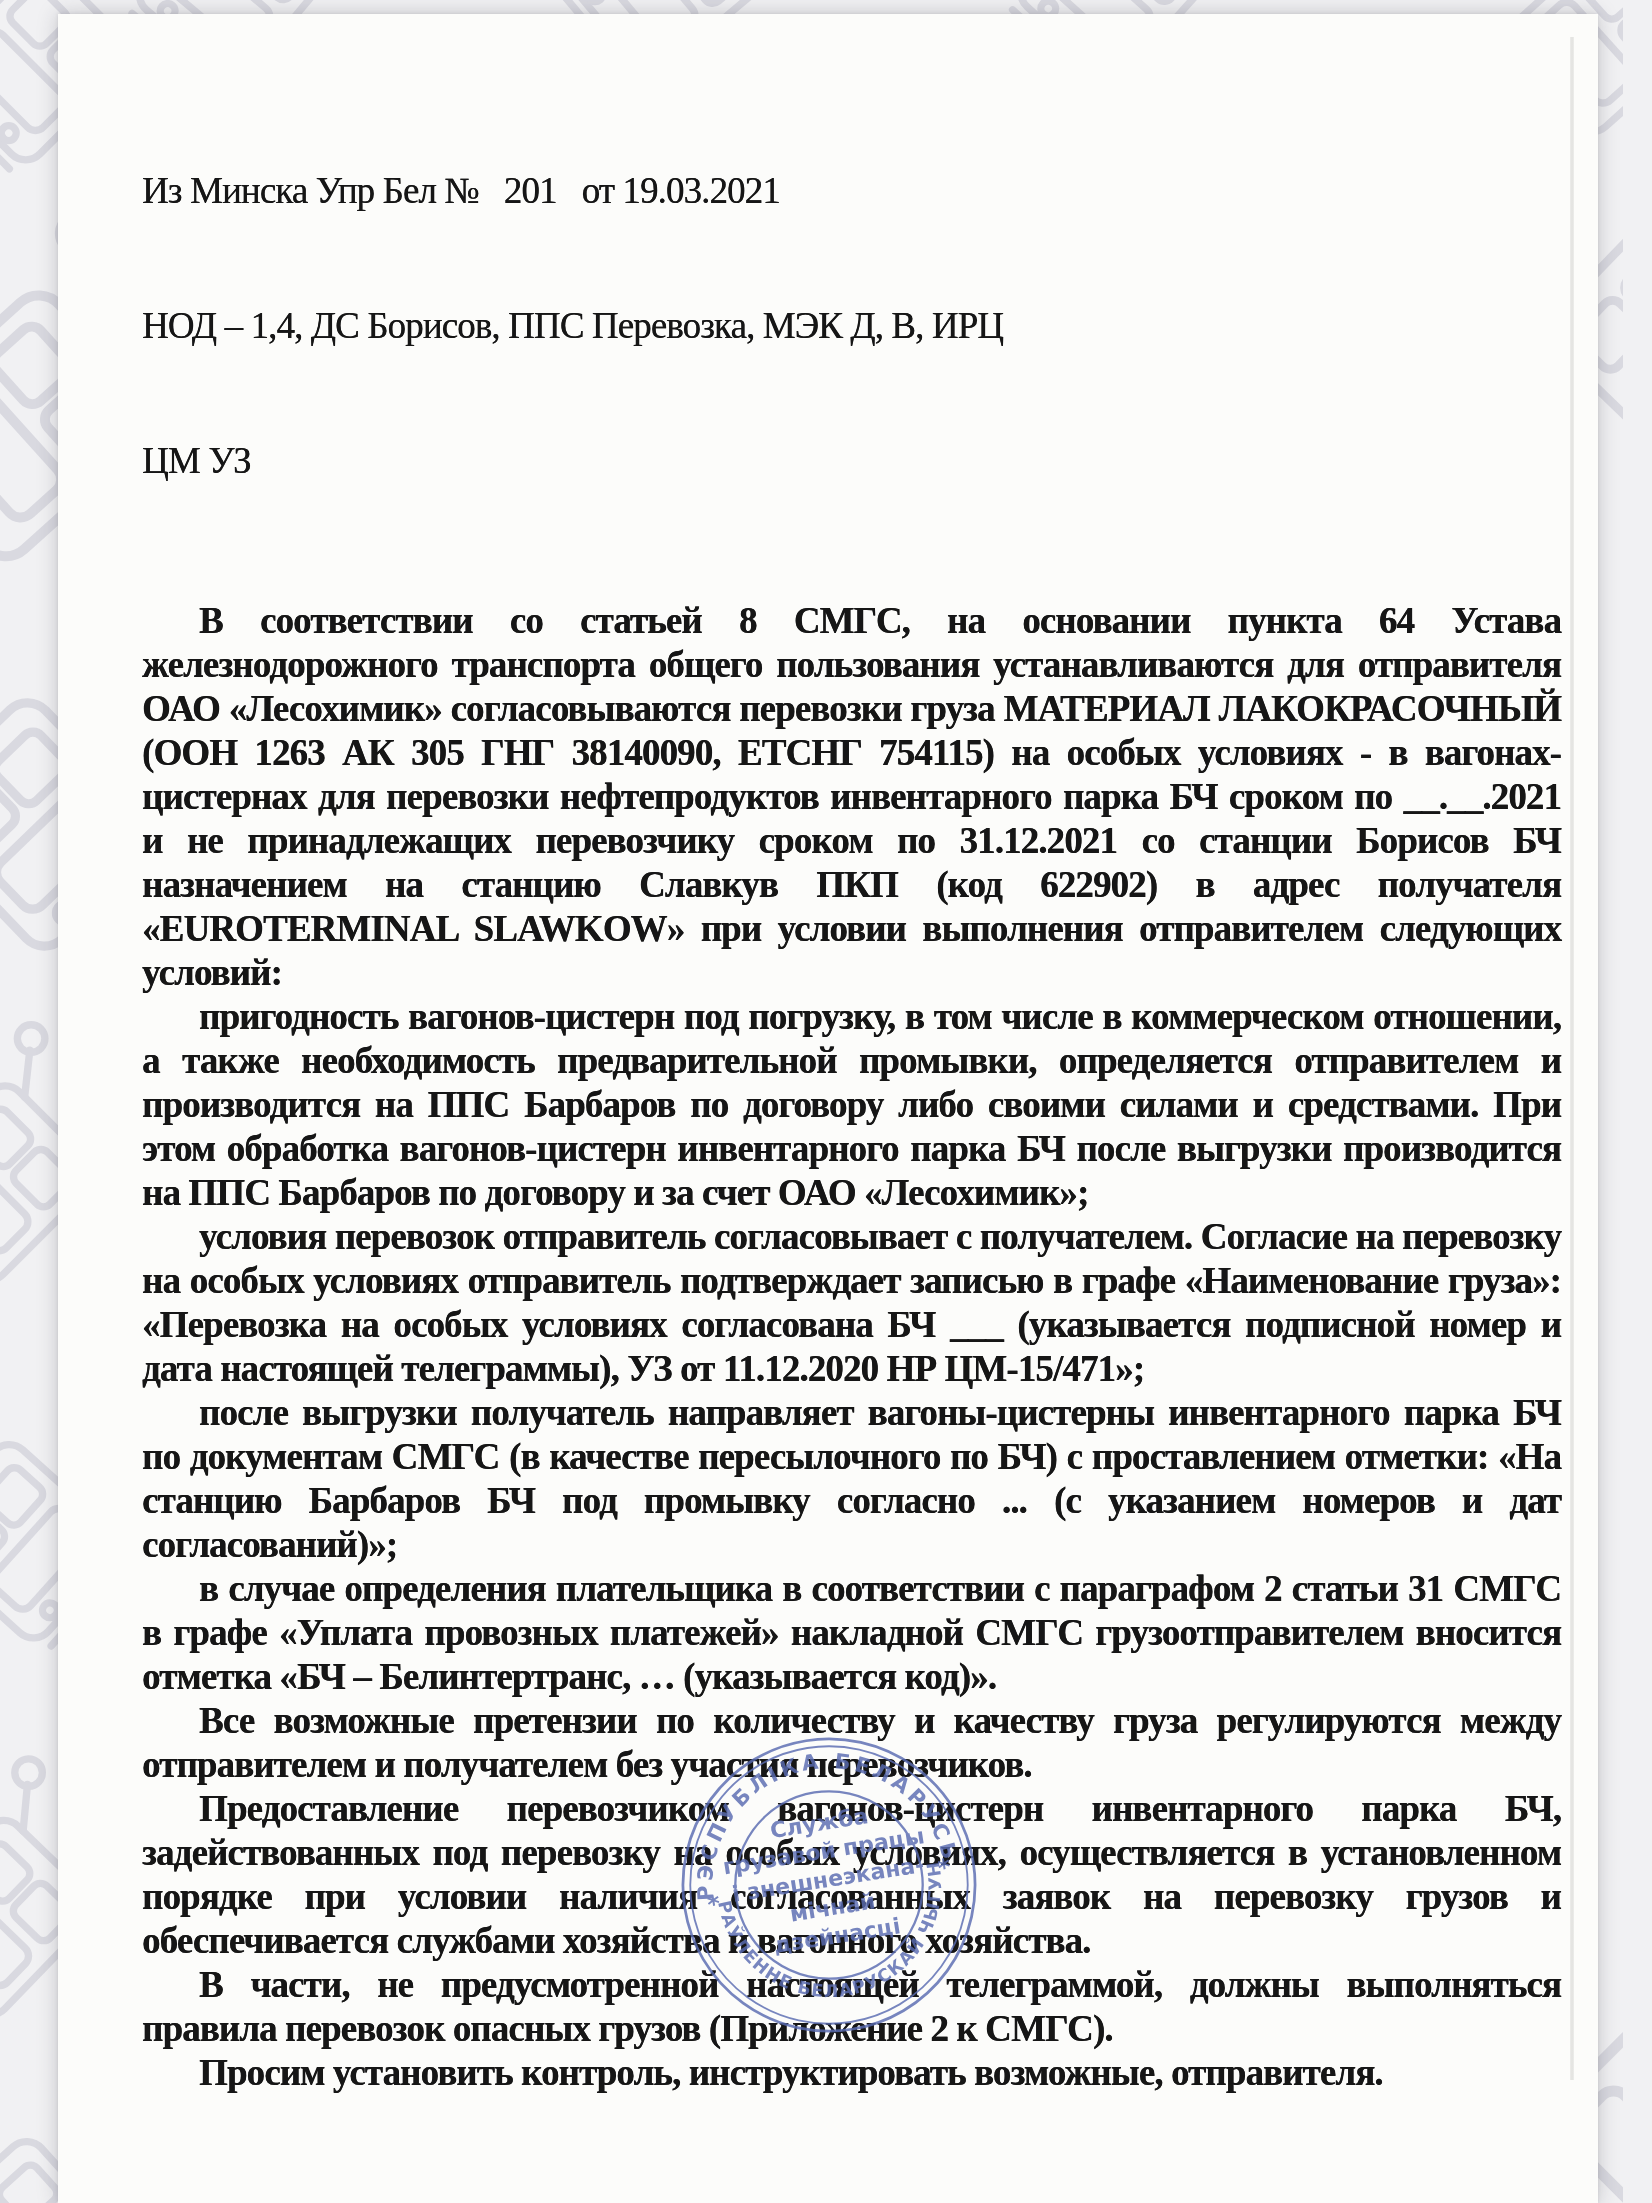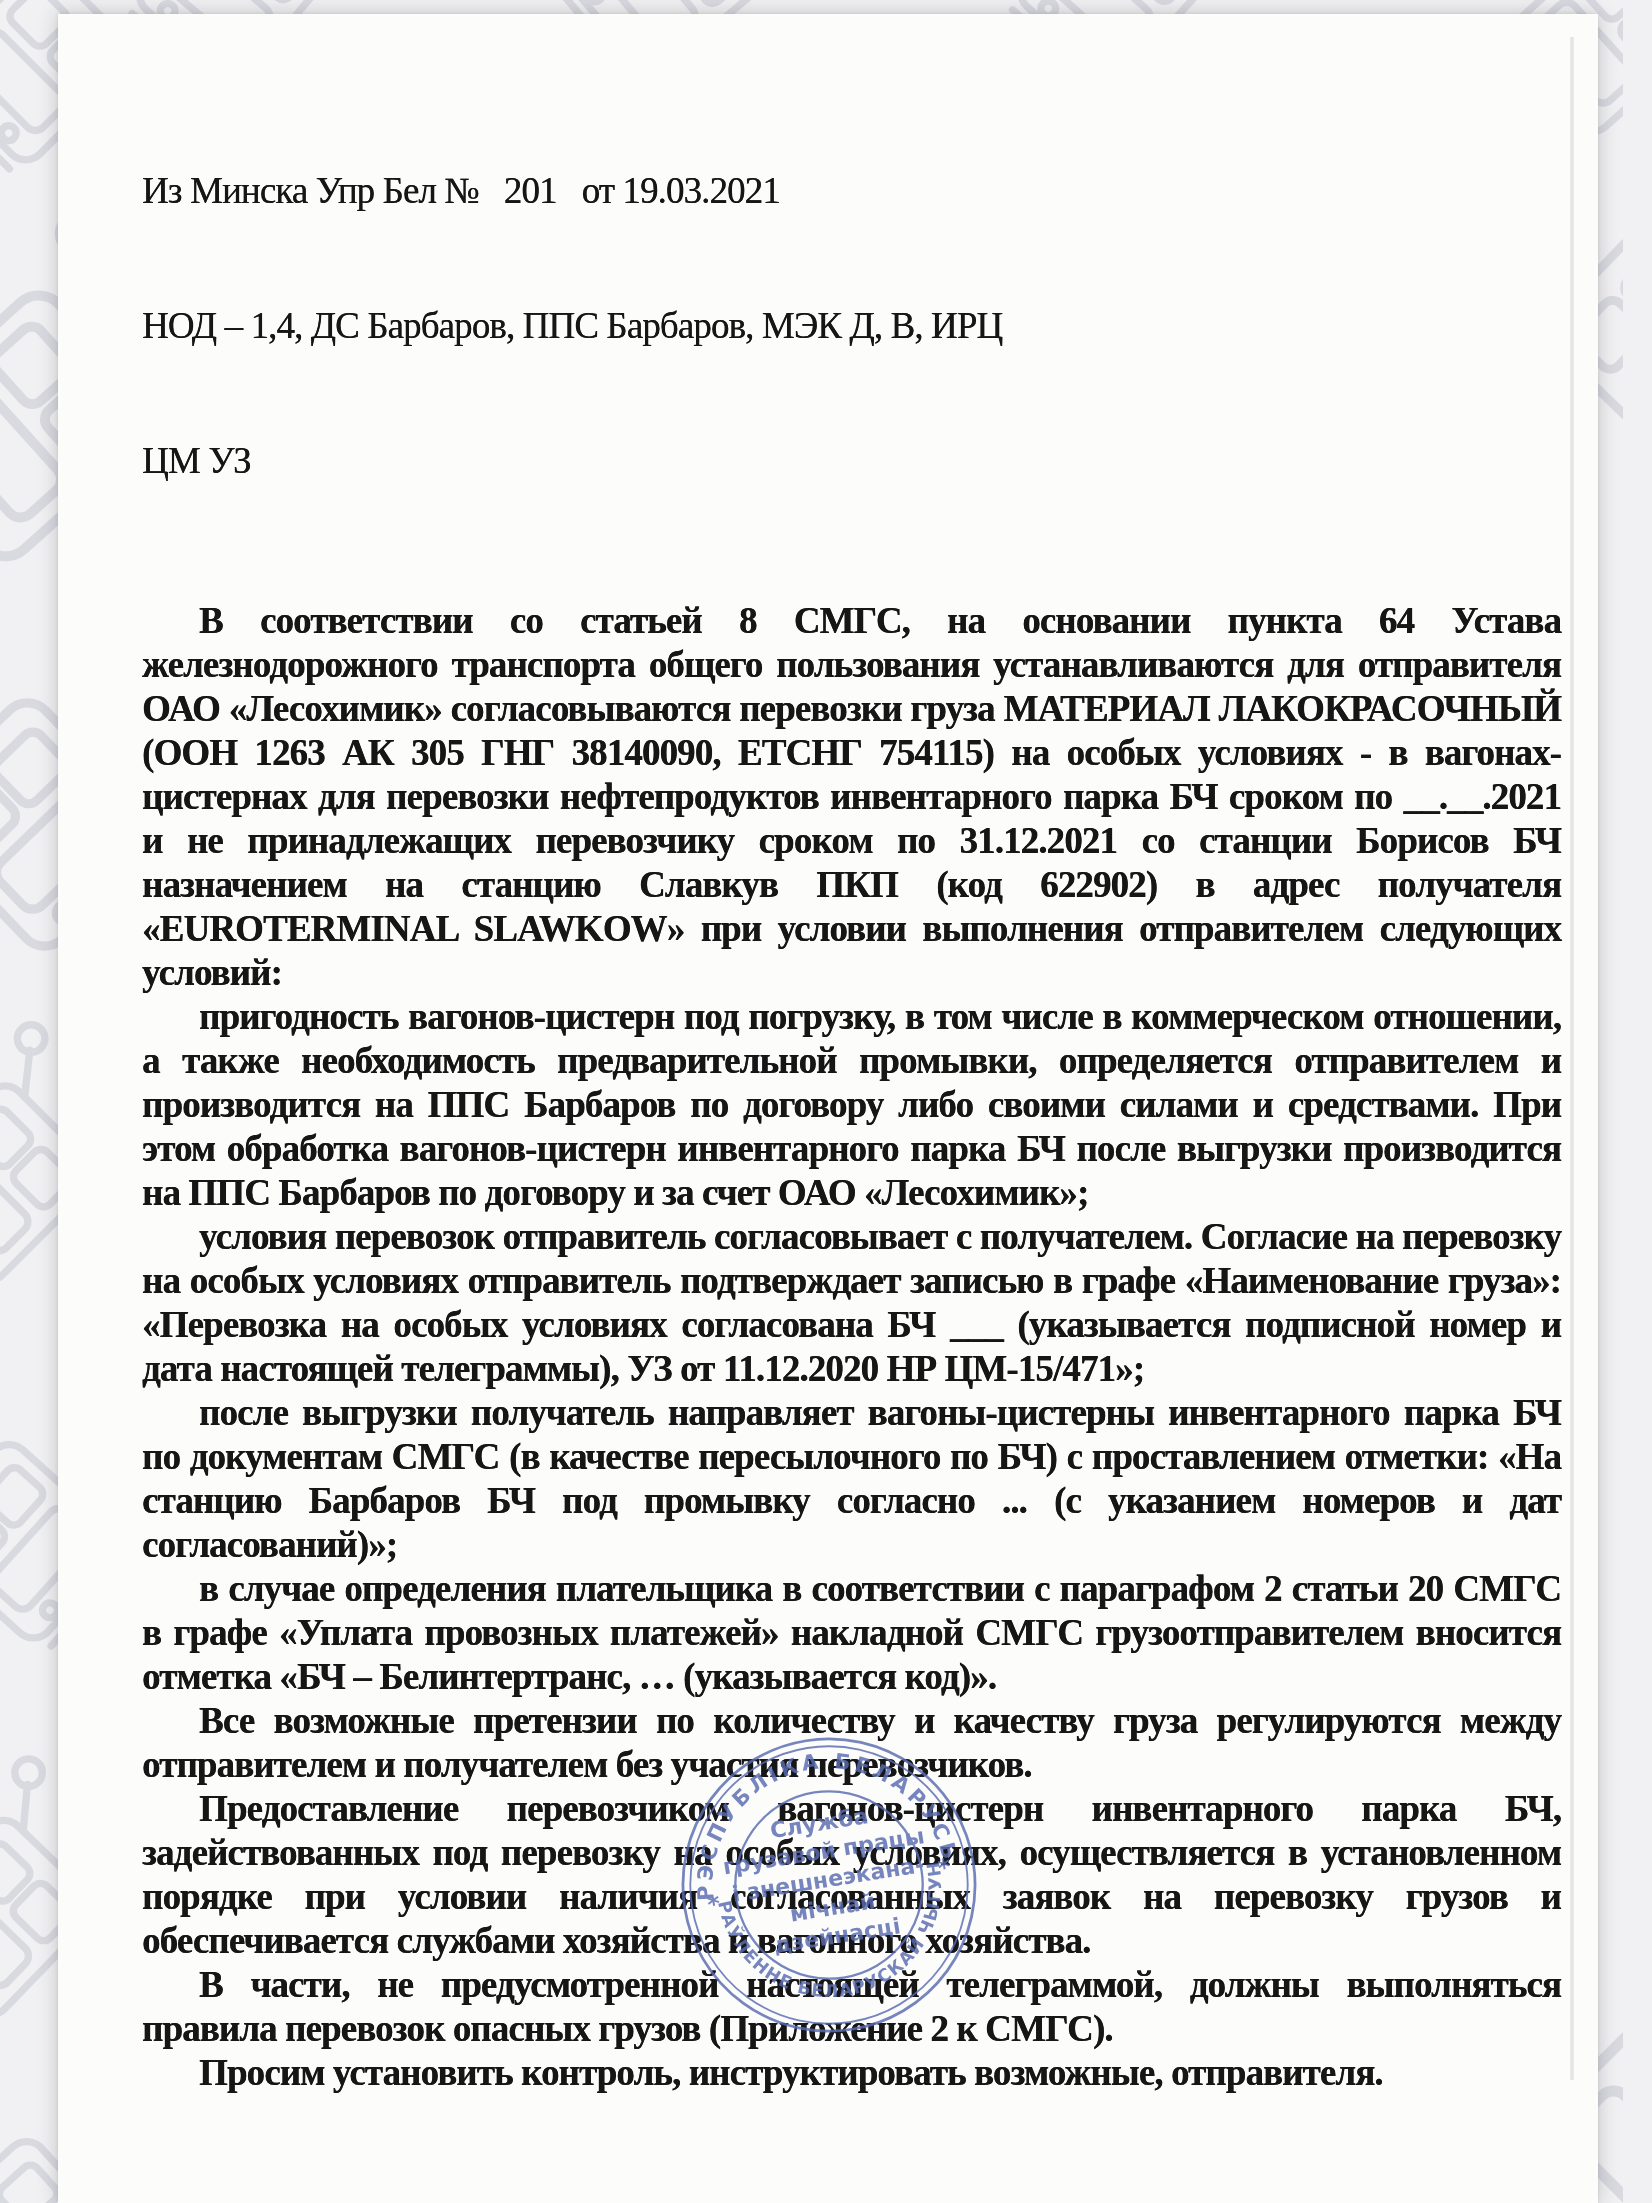--- a/index.html
+++ b/index.html
@@ -73,30 +73,30 @@
     <use href="#train-icon" transform="translate(1660 2090) scale(1.5) rotate(45 105 160)"></use>
     <use href="#train-icon" transform="translate(1700 2330) rotate(-40 105 160)"></use>
   </svg>
 
   <div class="page">
     <div class="scan-line"></div>
 
     <div class="page-inner">
       <div class="header">
         <div>Из Минска Упр Бел №   201   от 19.03.2021</div>
-        <div>НОД – 1,4, ДС Барбаров, ППС Барбаров, МЭК Д, В, ИРЦ</div>
+        <div>НОД – 1,4, ДС Борисов, ППС Перевозка, МЭК Д, В, ИРЦ</div>
         <div>ЦМ УЗ</div>
       </div>
 
       <div class="bodytext">
         <p>В соответствии со статьей 8 СМГС, на основании пункта 64 Устава железнодорожного транспорта общего пользования устанавливаются для отправителя ОАО «Лесохимик» согласовываются перевозки груза МАТЕРИАЛ ЛАКОКРАСОЧНЫЙ (ООН 1263 АК 305 ГНГ 38140090, ЕТСНГ 754115) на особых условиях - в вагонах-цистернах для перевозки нефтепродуктов инвентарного парка БЧ сроком по __.__.2021 и не принадлежащих перевозчику сроком по 31.12.2021 со станции Борисов БЧ назначением на станцию Славкув ПКП (код 622902) в адрес получателя «EUROTERMINAL SLAWKOW» при условии выполнения отправителем следующих условий:</p>
         <p>пригодность вагонов-цистерн под погрузку, в том числе в коммерческом отношении, а также необходимость предварительной промывки, определяется отправителем и производится на ППС Барбаров по договору либо своими силами и средствами. При этом обработка вагонов-цистерн инвентарного парка БЧ после выгрузки производится на ППС Барбаров по договору и за счет ОАО «Лесохимик»;</p>
         <p>условия перевозок отправитель согласовывает с получателем. Согласие на перевозку на особых условиях отправитель подтверждает записью в графе «Наименование груза»: «Перевозка на особых условиях согласована БЧ ___ (указывается подписной номер и дата настоящей телеграммы), УЗ от 11.12.2020 НР ЦМ-15/471»;</p>
         <p>после выгрузки получатель направляет вагоны-цистерны инвентарного парка БЧ по документам СМГС (в качестве пересылочного по БЧ) с проставлением отметки: «На станцию Барбаров БЧ под промывку согласно ... (с указанием номеров и дат согласований)»;</p>
-        <p>в случае определения плательщика в соответствии с параграфом 2 статьи 20 СМГС в графе «Уплата провозных платежей» накладной СМГС грузоотправителем вносится отметка «БЧ – Белинтертранс, … (указывается код)».</p>
+        <p>в случае определения плательщика в соответствии с параграфом 2 статьи 31 СМГС в графе «Уплата провозных платежей» накладной СМГС грузоотправителем вносится отметка «БЧ – Белинтертранс, … (указывается код)».</p>
         <p>Все возможные претензии по количеству и качеству груза регулируются между отправителем и получателем без участия перевозчиков.</p>
         <p>Предоставление перевозчиком вагонов-цистерн инвентарного парка БЧ, задействованных под перевозку на особых условиях, осуществляется в установленном порядке при условии наличия согласованных заявок на перевозку грузов и обеспечивается службами хозяйства и вагонного хозяйства.</p>
         <p>В части, не предусмотренной настоящей телеграммой, должны выполняться правила перевозок опасных грузов (Приложение 2 к СМГС).</p>
         <p>Просим установить контроль, инструктировать возможные, отправителя.</p>
       </div>
 
     </div>
 
     <svg class="stamp" viewBox="0 0 344 344">
       <g transform="rotate(-9 172 172)" fill="#5a6cb2" stroke="none">

